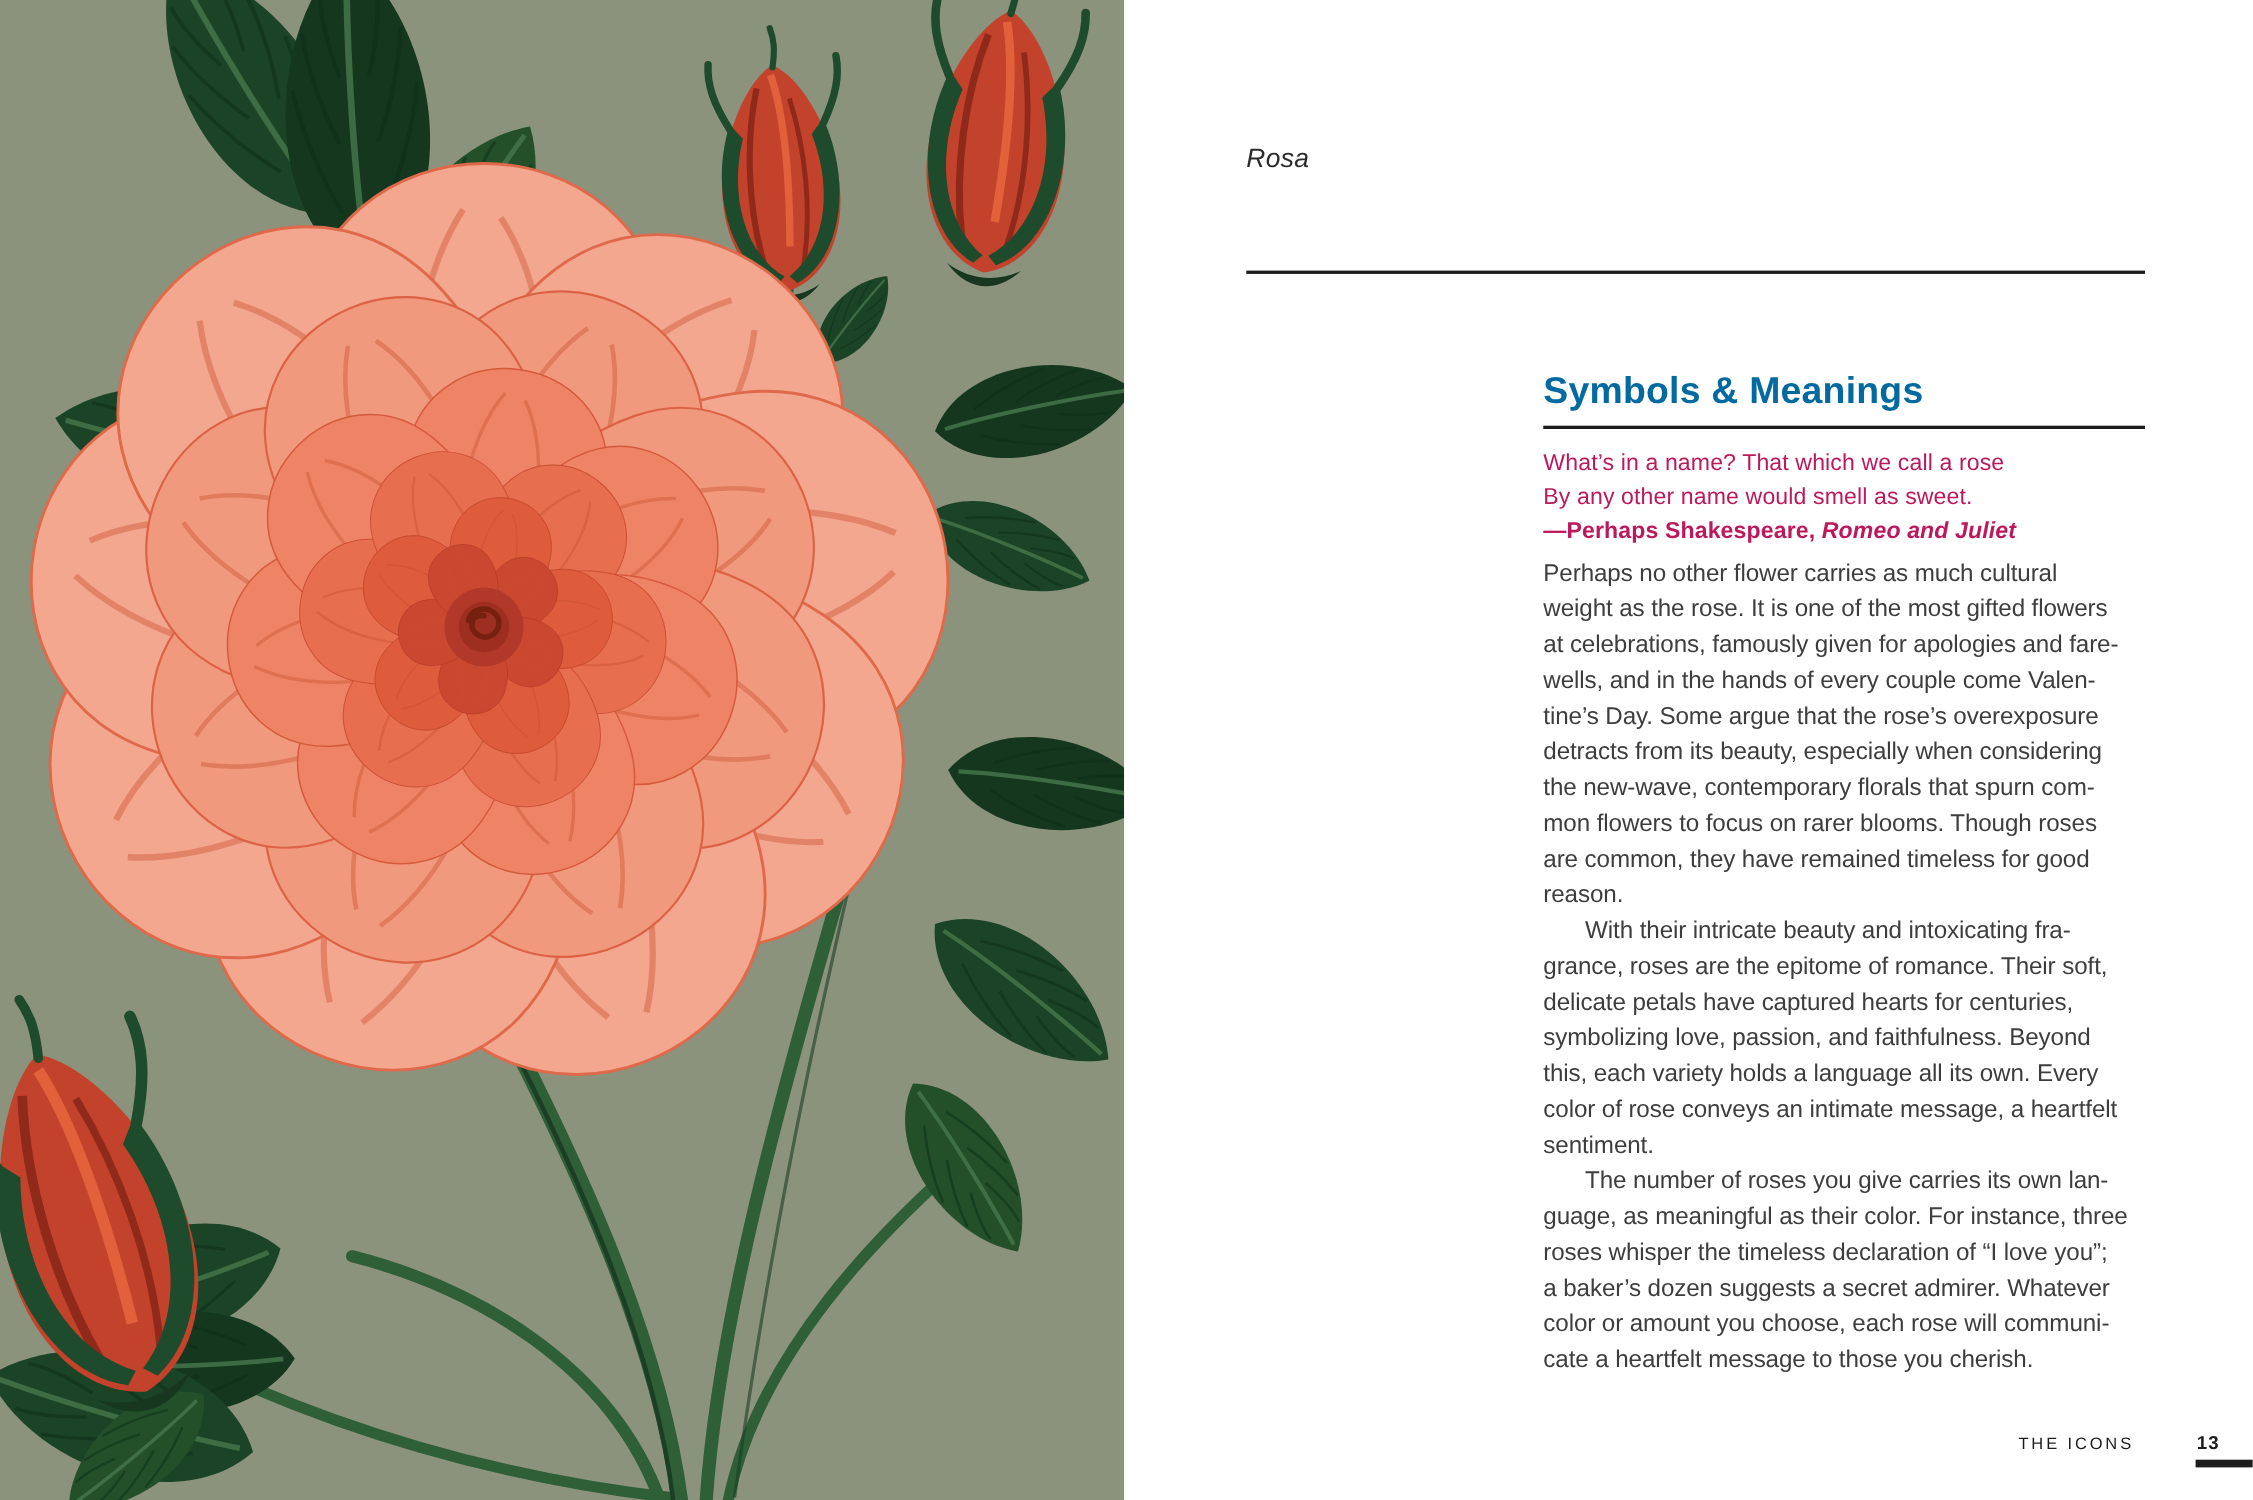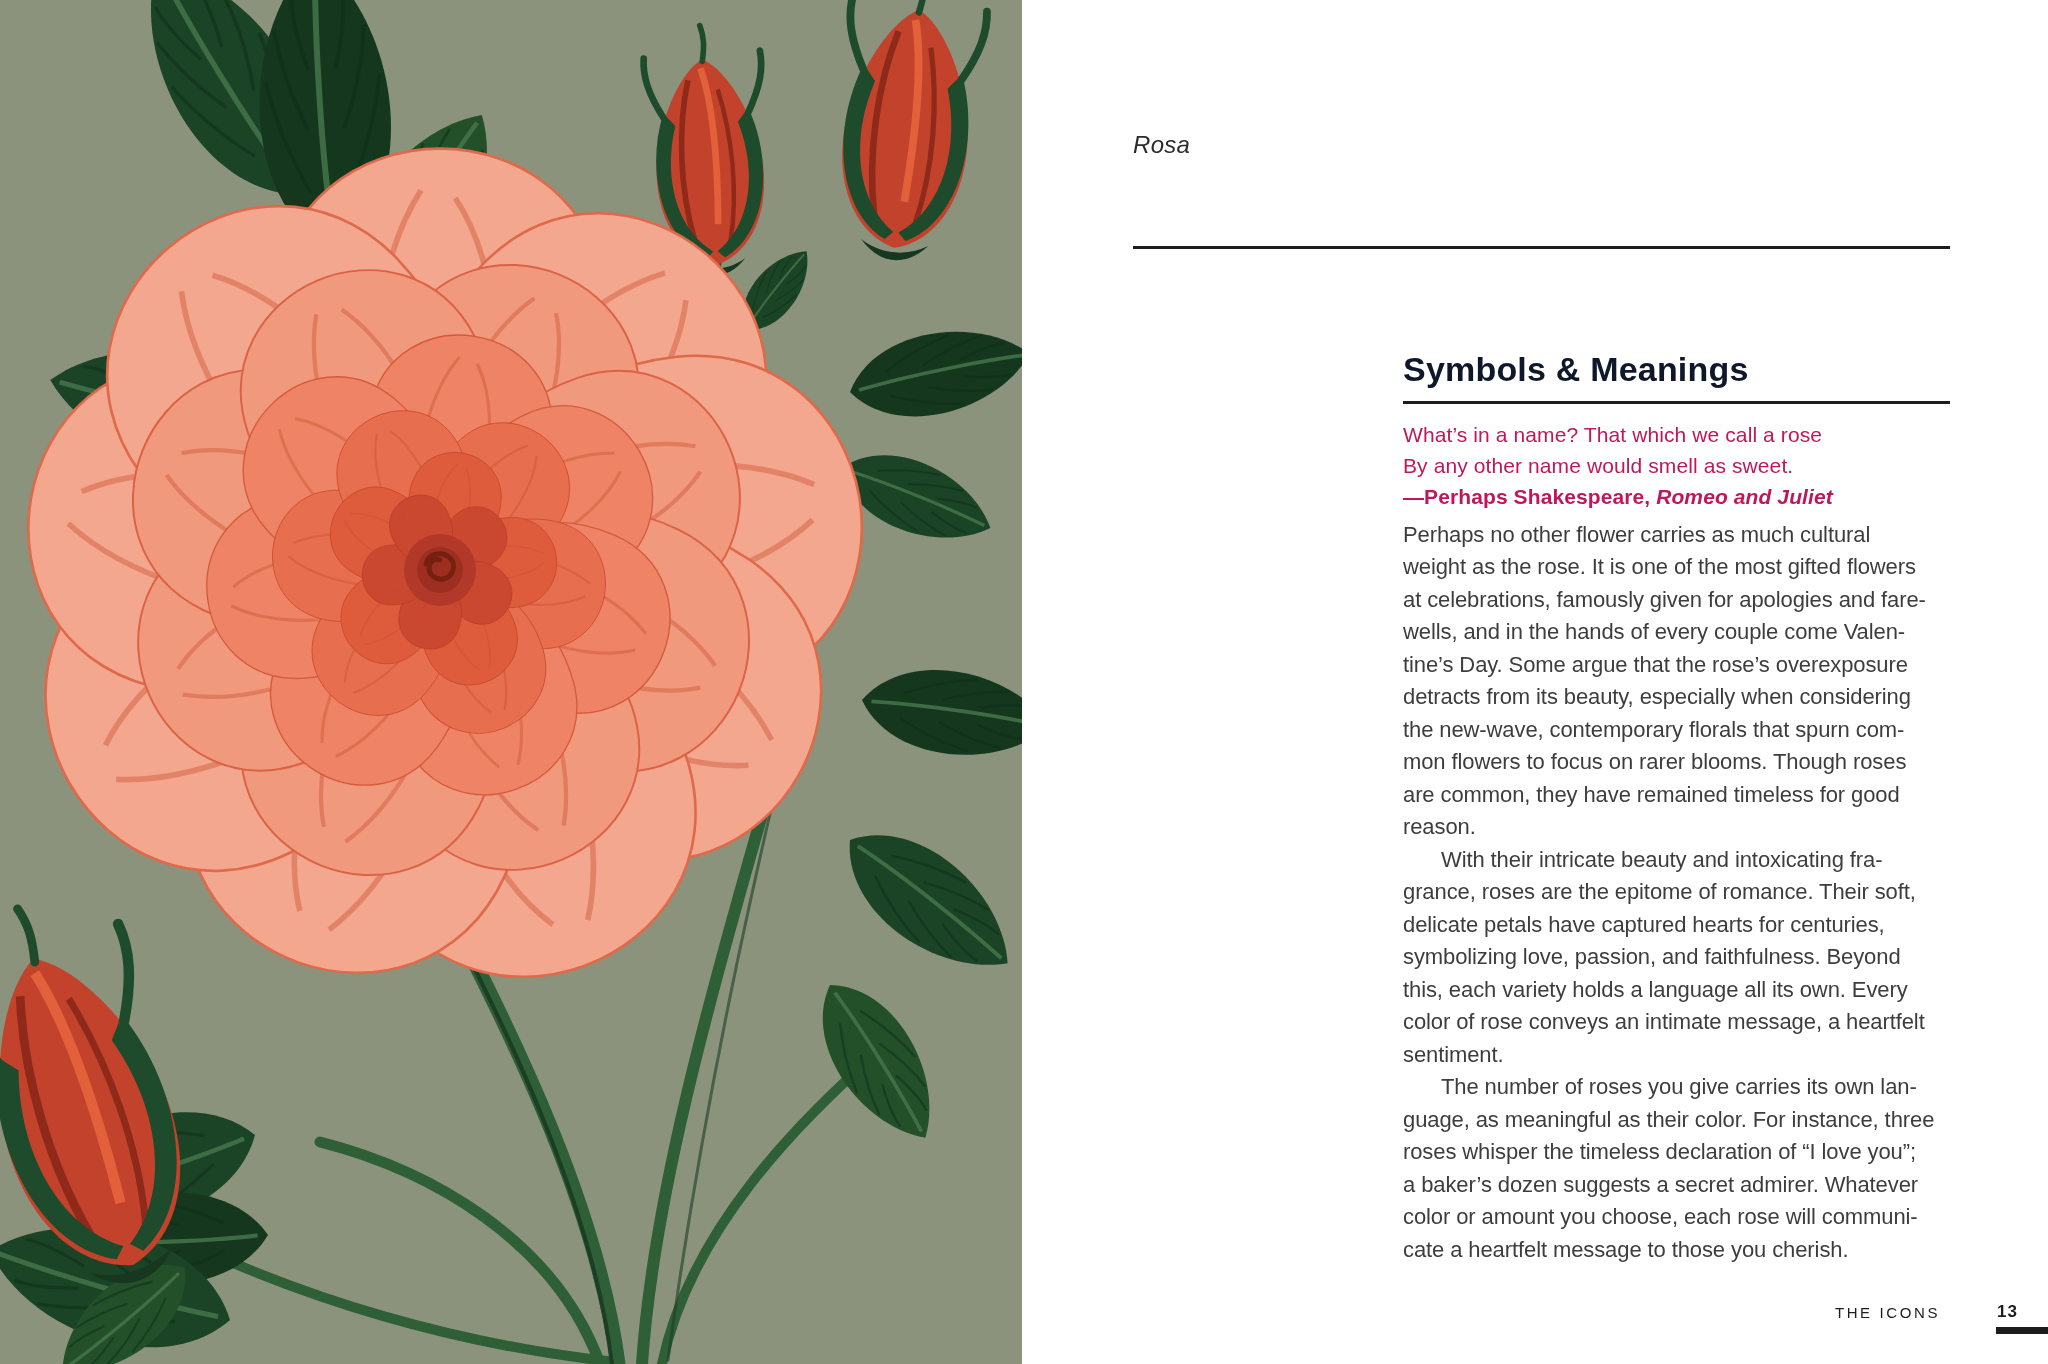--- a/index.html
+++ b/index.html
@@ -24,21 +24,21 @@
     font-family: "Liberation Serif", serif; font-weight: 400;
     font-size: 92px; line-height: 1; color: #1d1c1c; letter-spacing: -2px;
   }
   .title-rule {
     position: absolute; left: 111px; top: 246px;
     width: 817px; height: 3px; background: #1d1c1c;
   }
 
   .content { position: absolute; left: 381px; top: 338px; width: 560px; }
   .section-heading {
-    font-size: 34px; font-weight: 700; color: #0f172a; letter-spacing: 0.2px; line-height: 1; margin-top: 14px;
+    font-size: 34px; font-weight: 700; color: #0369a1; letter-spacing: 0.2px; line-height: 1;
   }
   .heading-rule { margin-top: 15px; width: 547px; height: 2.5px; background: #1d1c1c; }
 
   .quote { margin-top: 15px; font-size: 21px; line-height: 31px; color: #be185d; letter-spacing: 0.1px; }
   .quote .attr-name { font-weight: 700; }
   .quote .attr-work { font-style: italic; font-weight: bold; }
 
   .body-copy { margin-top: 7px; }
   .body-copy p {
     font-size: 22px; line-height: 32.5px; color: #3d3d3d;

